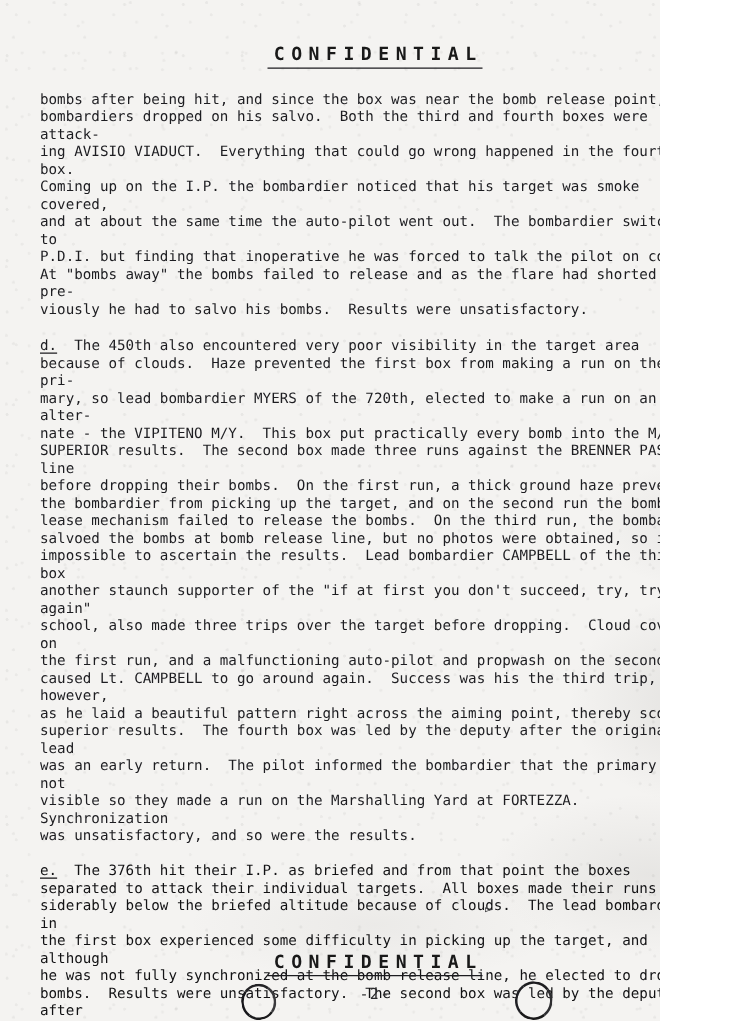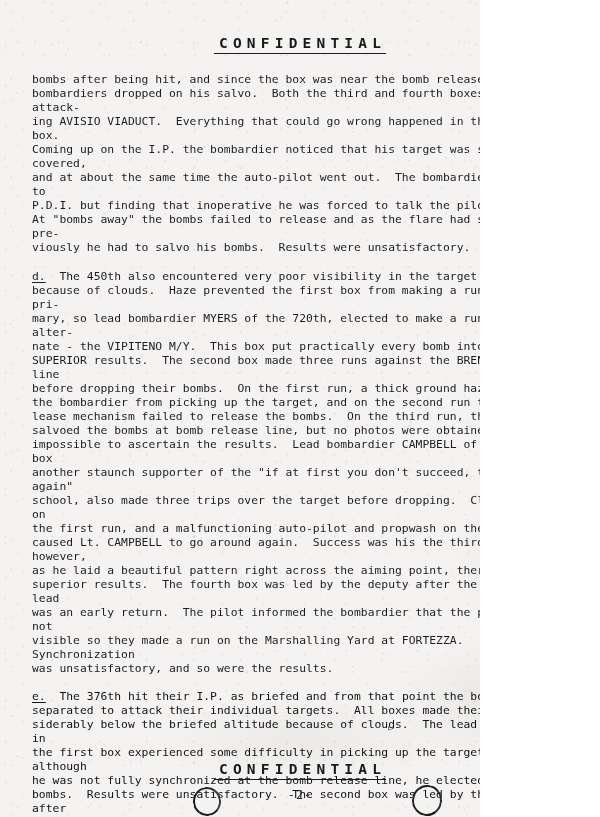--- a/index.html
+++ b/index.html
@@ -3,21 +3,21 @@
 <meta charset="utf-8">
 <title>Confidential Mission Narrative — Page 2</title>
 <style>
   html, body {
     margin: 0;
     padding: 0;
     background: #ffffff;
   }
   #page {
     position: relative;
-    width: 480px;
+    width: 528px;
     height: 817px;
     overflow: hidden;
     background: #f4f3f1;
     font-family: "DejaVu Sans Mono", "Liberation Mono", monospace;
     color: #16161a;
     -webkit-font-smoothing: none;
   }
   
   #grain {
     position: absolute;

